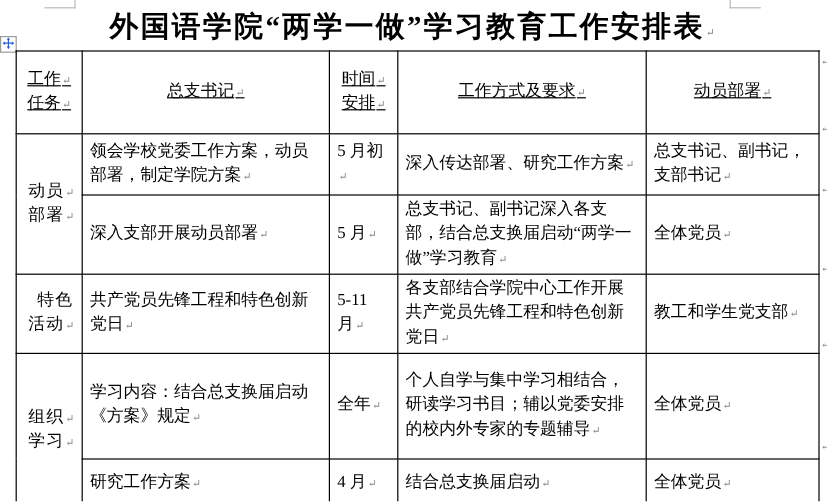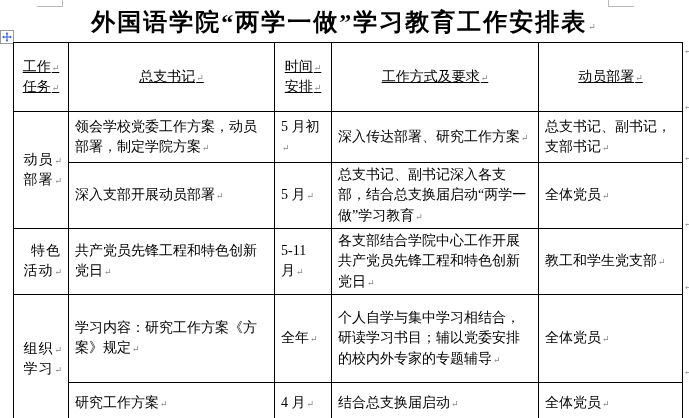--- a/index.html
+++ b/index.html
@@ -152,21 +152,21 @@
       </td>
       <td class="c4"><span>各支部结合学院中心工作开展共产党员先锋工程和特色创新党日</span><span class="pm">↵</span></td>
       <td class="c5"><span>教工和学生党支部</span><span class="pm">↵</span></td>
     </tr>
 
     <tr class="r3">
       <td class="gcell" rowspan="2">
         <span class="line"><span>组织</span><span class="pm">↵</span></span>
         <span class="line"><span>学习</span><span class="pm">↵</span></span>
       </td>
-      <td class="c2"><span>学习内容：研究工作方案《方案》规定</span><span class="pm">↵</span></td>
+      <td class="c2"><span>学习内容：结合总支换届启动《方案》规定</span><span class="pm">↵</span></td>
       <td class="c3">
         <span class="line"><span>全年</span><span class="pm">↵</span></span>
       </td>
       <td class="c4"><span>个人自学与集中学习相结合，研读学习书目；辅以党委安排的校内外专家的专题辅导</span><span class="pm">↵</span></td>
       <td class="c5"><span>全体党员</span><span class="pm">↵</span></td>
     </tr>
     <tr class="r4">
       <td class="c2"><span>研究工作方案</span><span class="pm">↵</span></td>
       <td class="c3">
         <span class="line"><span>4 月</span><span class="pm">↵</span></span>

